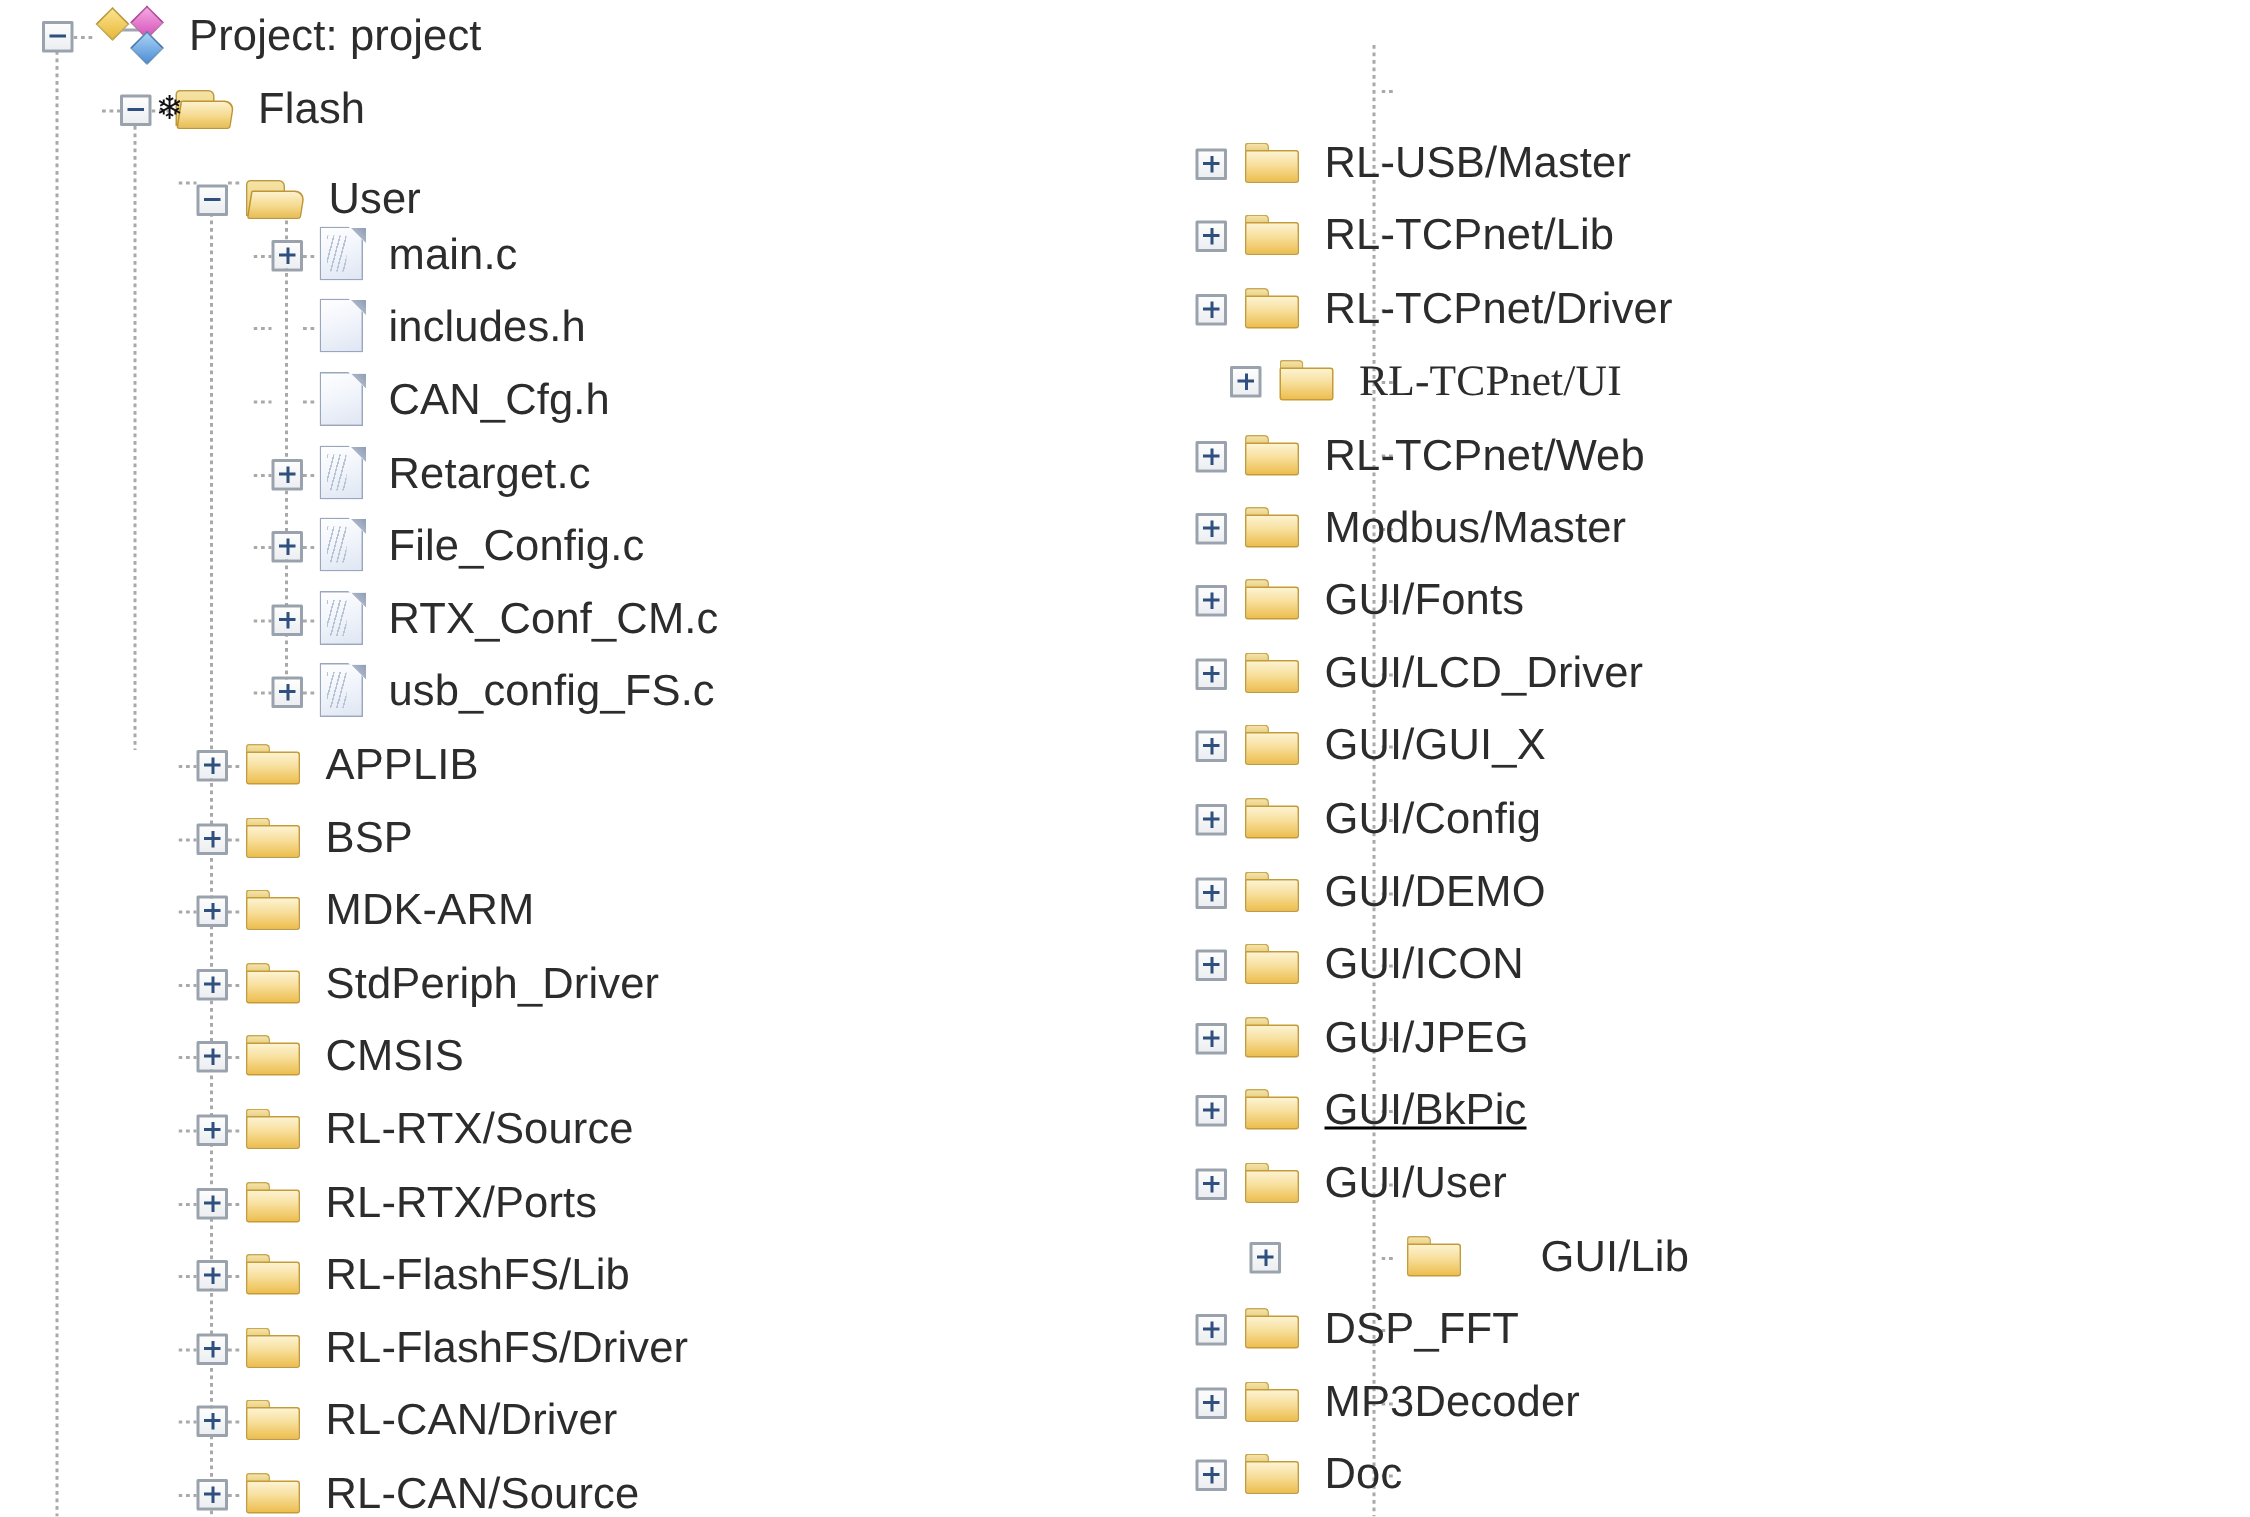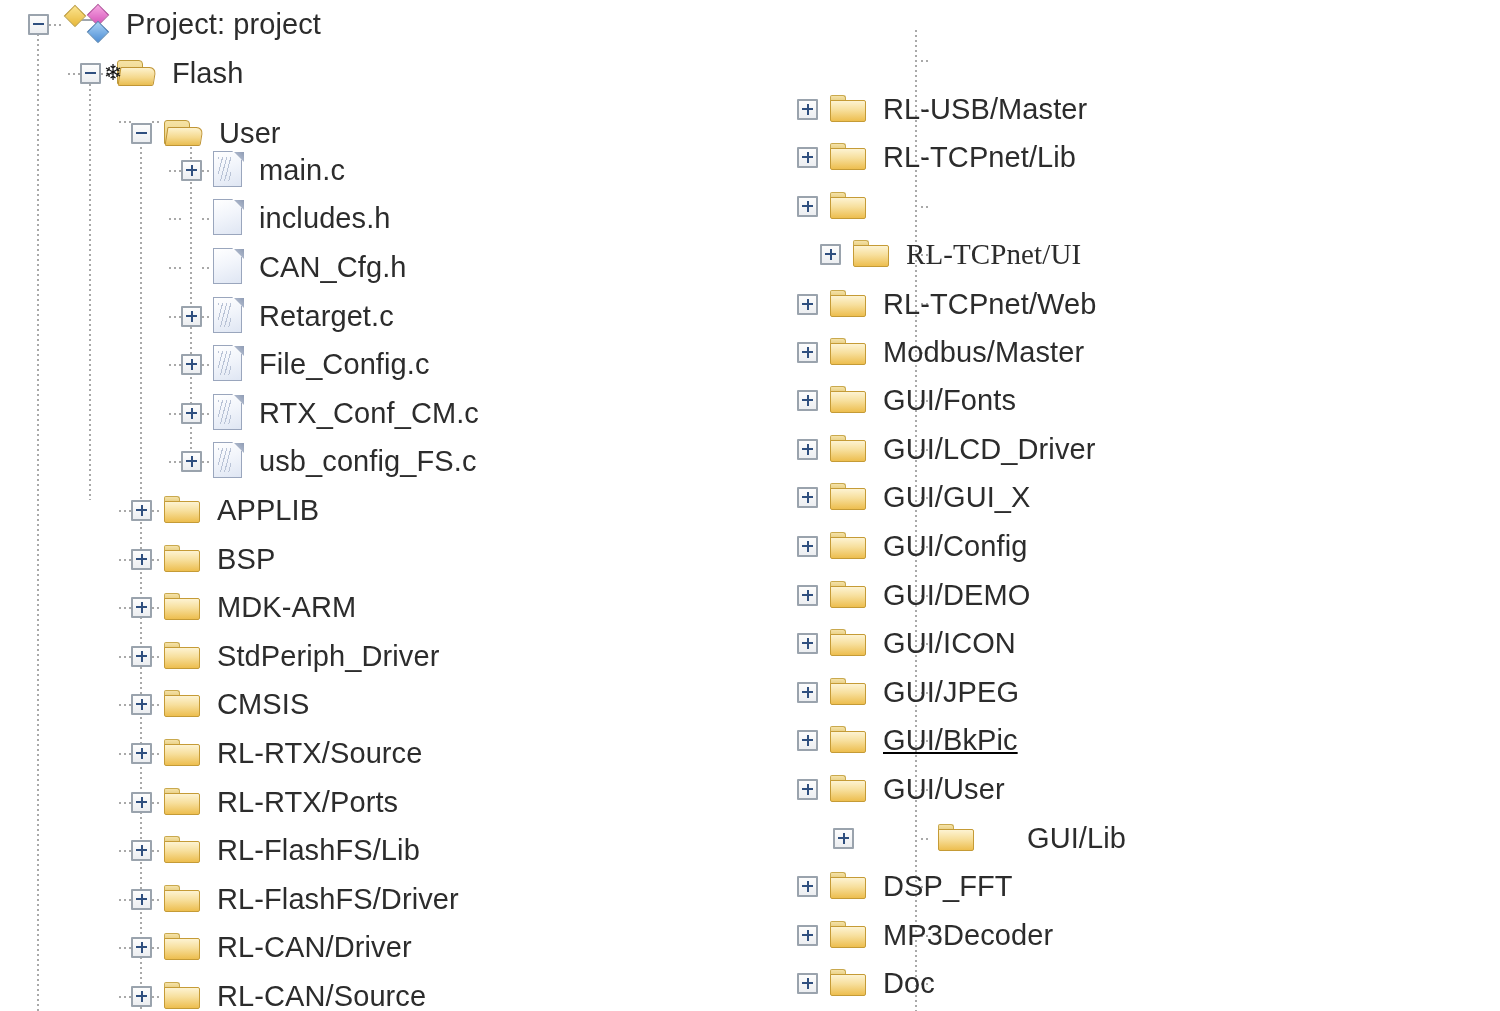--- a/index.html
+++ b/index.html
@@ -442,20 +442,21 @@
       <span class="label">RL-TCPnet/Lib</span>
     </div>
     <div class="row" style="left: 797px; top: 182px;">
       <span style="display: inline-block; flex: 0 0 0px;"></span>
       <span class="exp plus"></span>
       <span style="flex: 0 0 11px;"></span>
       <span class="ico folder-closed">
         <span class="tab"></span>
         <span class="body"></span>
       </span>
+      <span class="label">RL-TCPnet/Driver</span>
     </div>
     <div class="row" style="left: 820px; top: 230px; font-family: Liberation Serif, serif;">
       <span style="display: inline-block; flex: 0 0 0px;"></span>
       <span class="exp plus"></span>
       <span style="flex: 0 0 11px;"></span>
       <span class="ico folder-closed">
         <span class="tab"></span>
         <span class="body"></span>
       </span>
       <span class="label">RL-TCPnet/UI</span>

